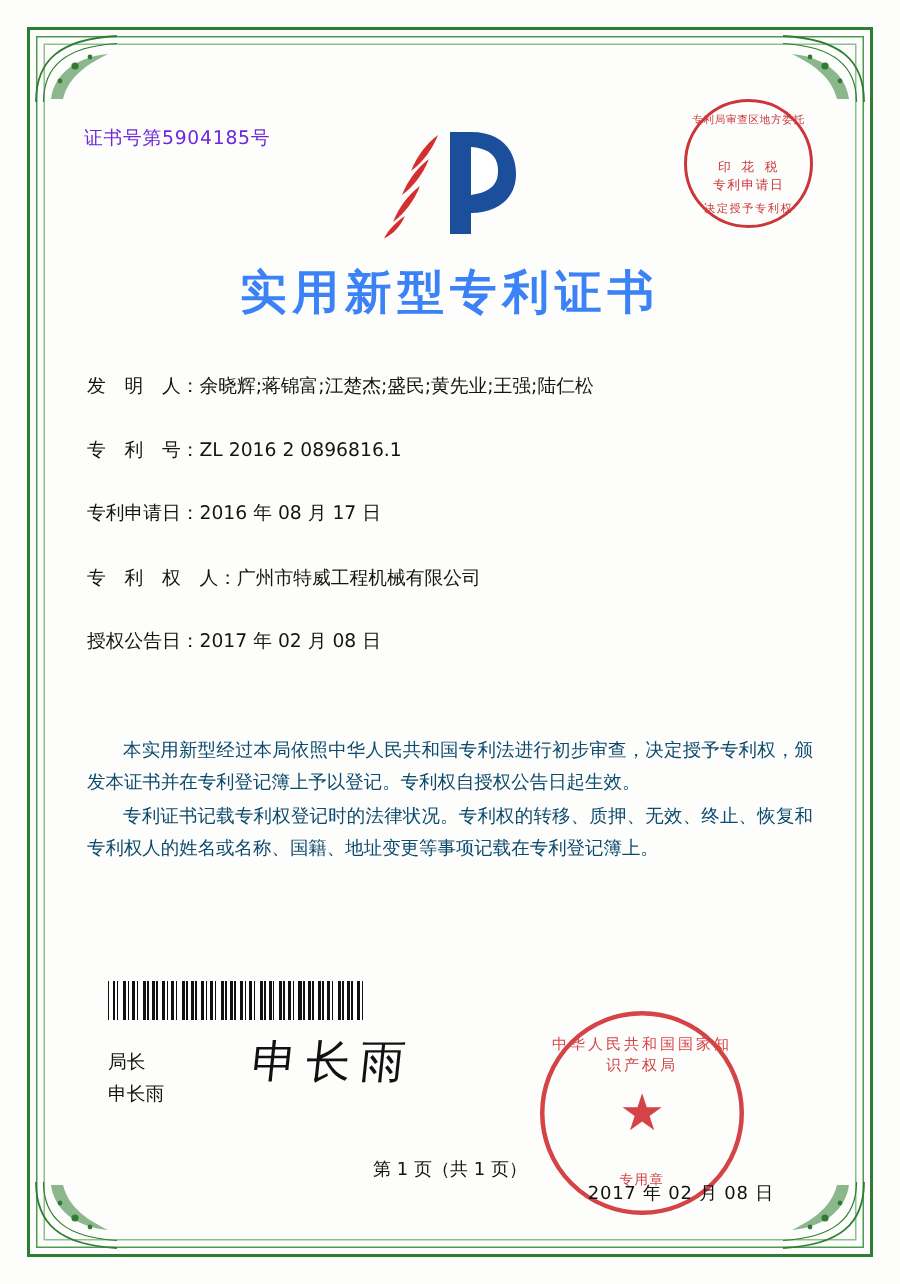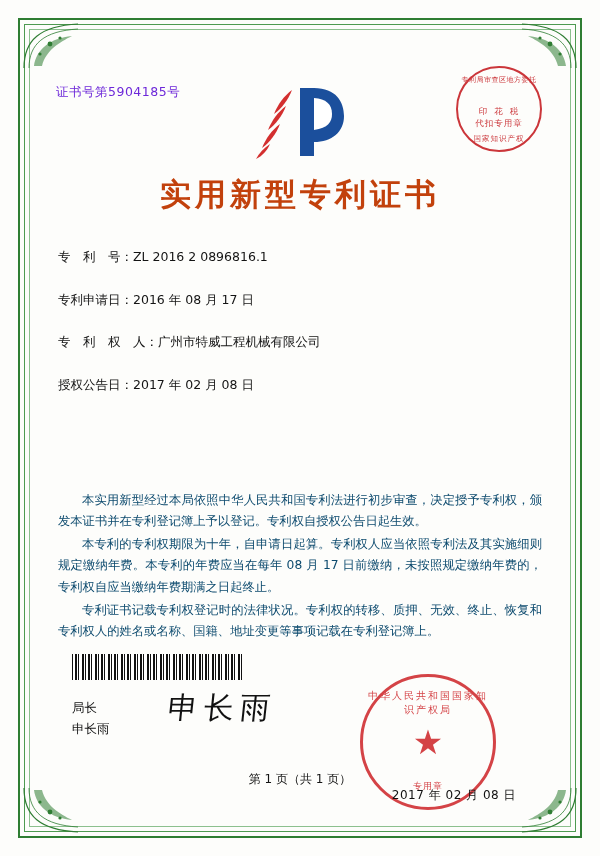--- a/index.html
+++ b/index.html
@@ -106,21 +106,21 @@
 
   .title {
     position: absolute;
     left: 0; top: 122px;
     width: 504px;
     text-align: center;
     font-family: Liberation Sans, sans-serif;
     font-size: 31px;
     font-weight: bold;
     letter-spacing: 4px;
-    color: #c2410c;
+    color: #3b82f6;
   }
 
   .fields {
     position: absolute;
     left: 10px; top: 196px;
     width: 490px;
   }
   .field-row {
     font-size: 12.5px;
     color: #141414;
@@ -281,44 +281,46 @@
         <path d="M48 10 C40 16 34 24 30 34 C38 28 44 20 48 10 Z" fill="#d32f2f"></path>
         <path d="M42 26 C34 32 28 40 24 50 C32 44 38 36 42 26 Z" fill="#d32f2f"></path>
         <path d="M36 44 C28 50 22 58 18 68 C26 62 32 54 36 44 Z" fill="#d32f2f"></path>
         <path d="M26 64 C20 68 15 73 12 79 C18 76 23 71 26 64 Z" fill="#d32f2f"></path>
       </svg>
     </div>
 
     <div class="seal-top">
       <div class="ring-txt t1">专利局审查区地方委托</div>
       <div class="ring-txt t3">印 花 税</div>
-      <div class="ring-txt t4">代扣专用章</div>
-      <div class="ring-txt t5">国家知识产权</div>
+      <div class="ring-txt t4">专利申请日</div>
+      <div class="ring-txt t5">决定授予专利权</div>
     </div>
 
     <div class="title">实用新型专利证书</div>
 
     <div class="fields">
+      <div class="field-row">
+        <span class="field-label">发　明　人：</span><span class="field-value">余晓辉;蒋锦富;江楚杰;盛民;黄先业;王强;陆仁松</span>
+      </div>
       <div class="field-row">
         <span class="field-label">专　利　号：</span><span class="field-value">ZL 2016 2 0896816.1</span>
       </div>
       <div class="field-row">
         <span class="field-label">专利申请日：</span><span class="field-value">2016 年 08 月 17 日</span>
       </div>
       <div class="field-row">
         <span class="field-label">专　利　权　人：</span><span class="field-value">广州市特威工程机械有限公司</span>
       </div>
       <div class="field-row">
         <span class="field-label">授权公告日：</span><span class="field-value">2017 年 02 月 08 日</span>
       </div>
     </div>
 
     <div class="body-text">
       <p>本实用新型经过本局依照中华人民共和国专利法进行初步审查，决定授予专利权，颁发本证书并在专利登记簿上予以登记。专利权自授权公告日起生效。</p>
-      <p>本专利的专利权期限为十年，自申请日起算。专利权人应当依照专利法及其实施细则规定缴纳年费。本专利的年费应当在每年 08 月 17 日前缴纳，未按照规定缴纳年费的，专利权自应当缴纳年费期满之日起终止。</p>
       <p>专利证书记载专利权登记时的法律状况。专利权的转移、质押、无效、终止、恢复和专利权人的姓名或名称、国籍、地址变更等事项记载在专利登记簿上。</p>
     </div>
 
     <div class="barcode"></div>
 
     <div class="director">
       <div>局长</div>
       <div>申长雨</div>
     </div>
 

